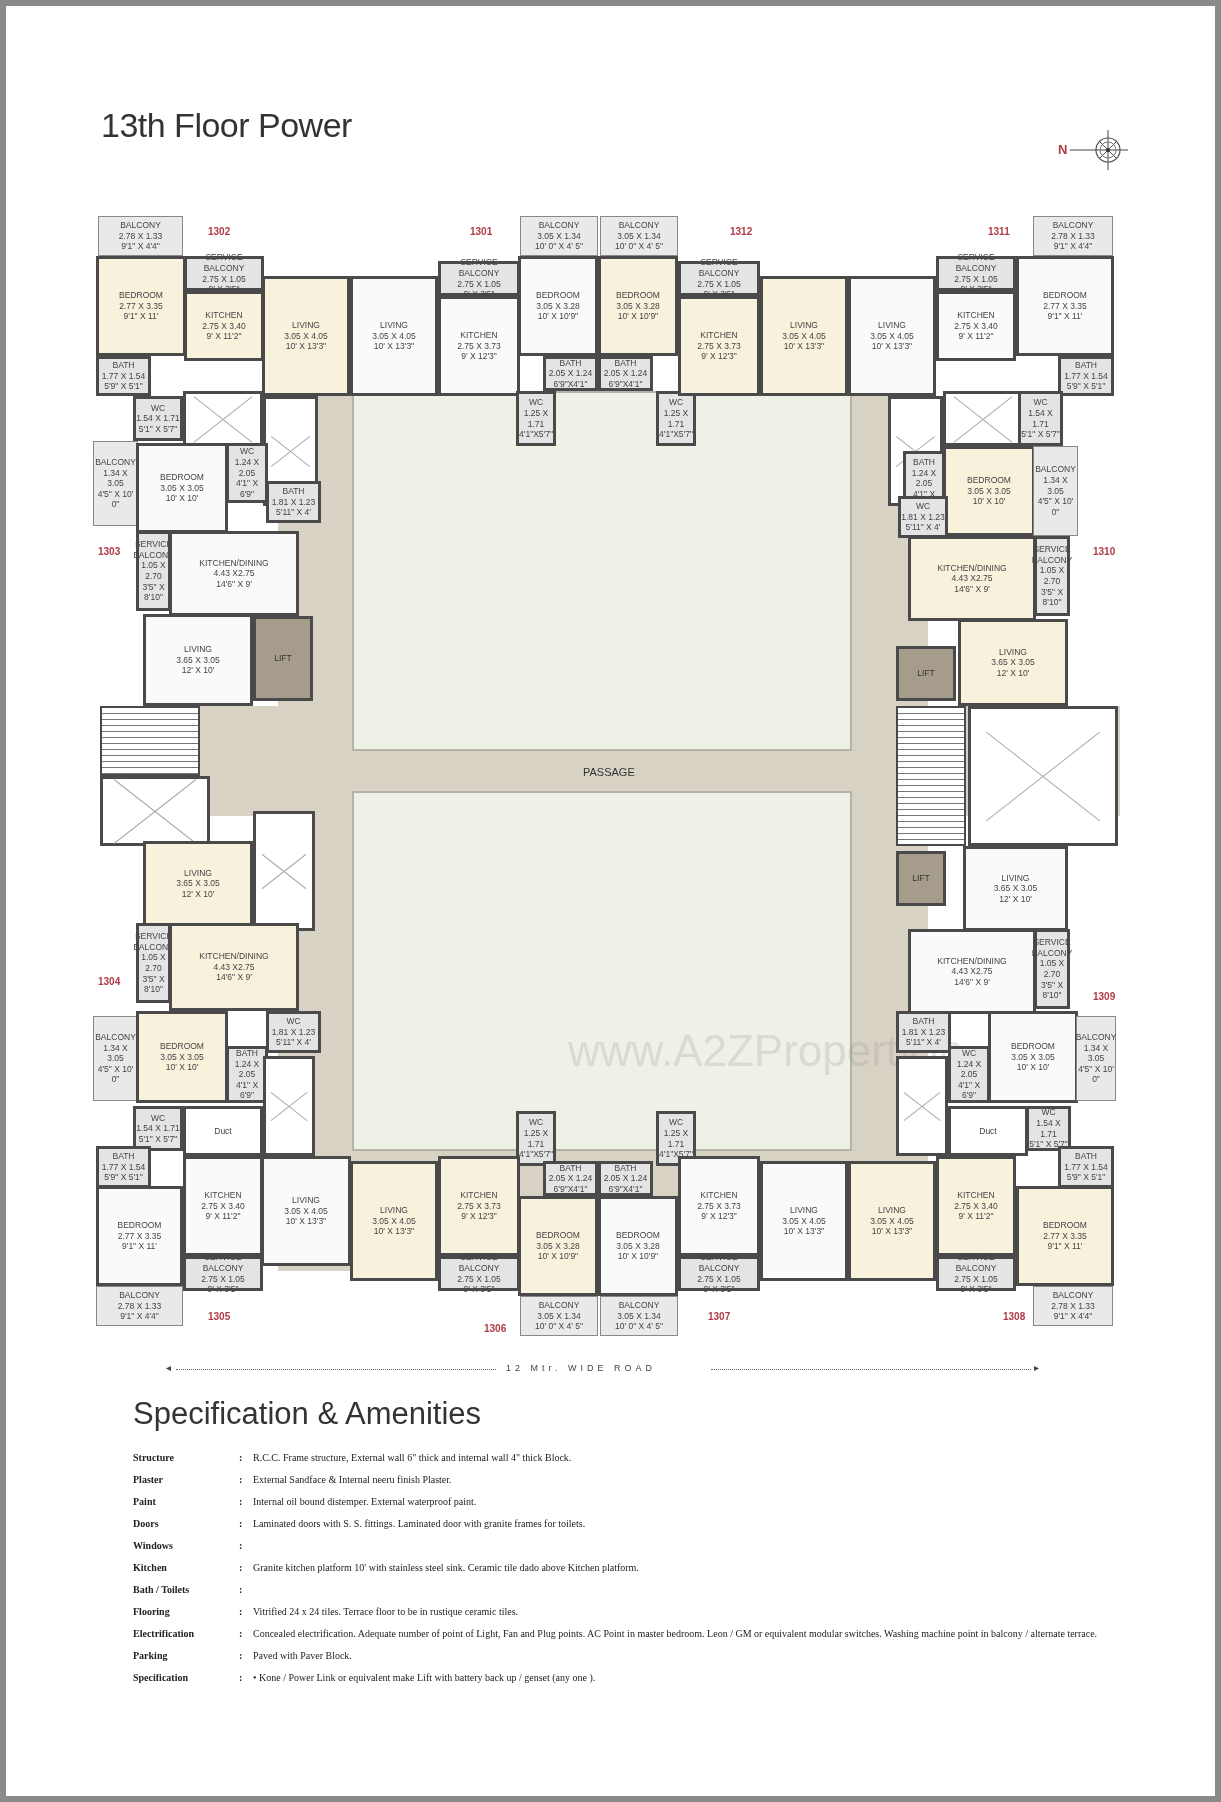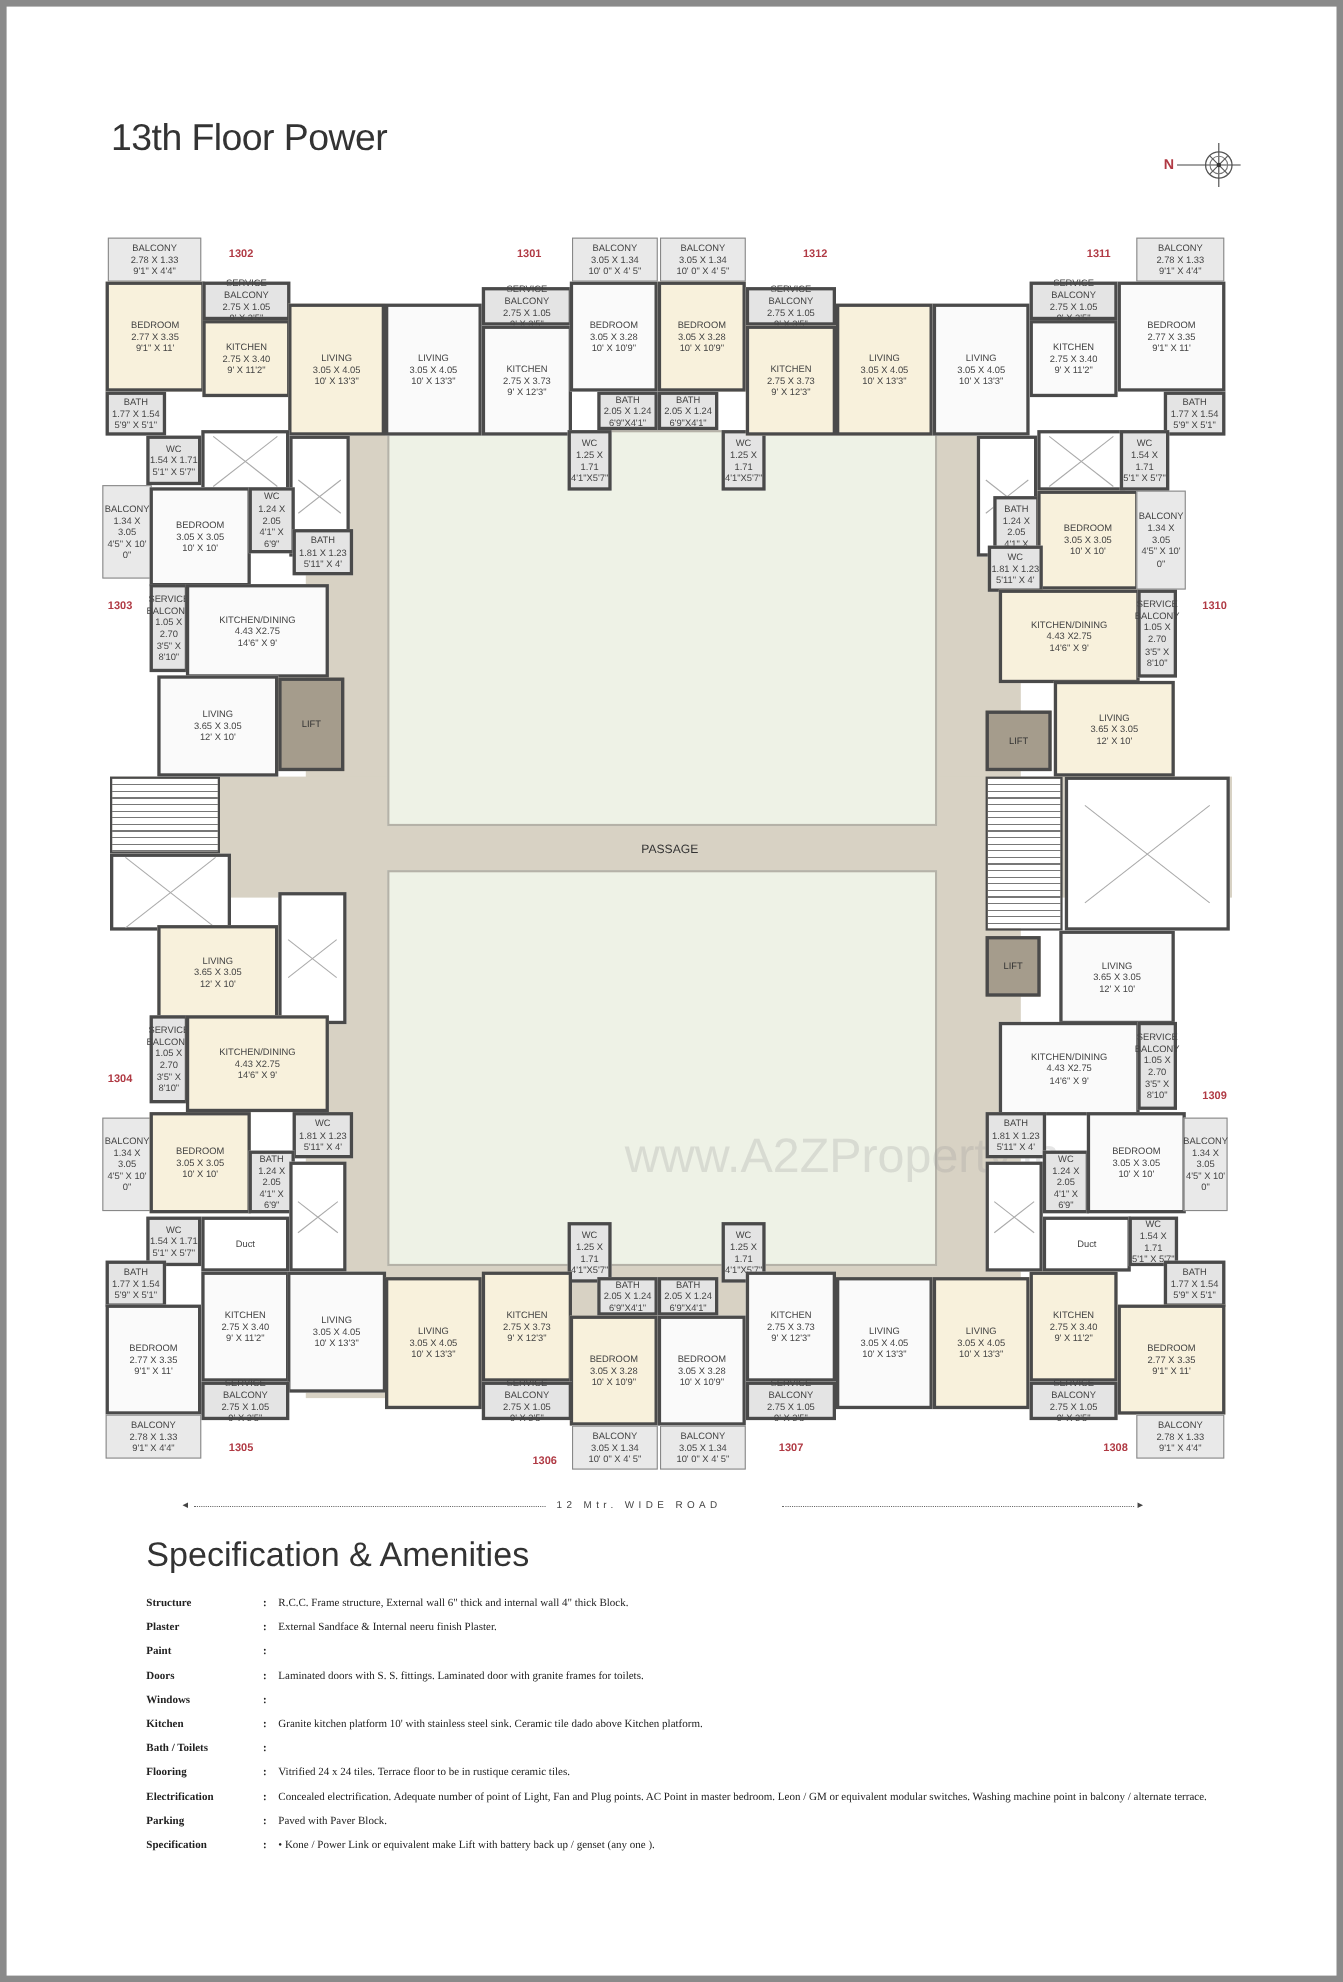--- a/index.html
+++ b/index.html
@@ -553,20 +553,21 @@
         <span class="v">R.C.C. Frame structure, External wall 6" thick and internal wall 4" thick Block.</span>
       </div>
     <div class="spec-row">
         <span class="k">Plaster</span>
         <span class="c">:</span>
         <span class="v">External Sandface &amp; Internal neeru finish Plaster.</span>
       </div>
     <div class="spec-row">
         <span class="k">Paint</span>
         <span class="c">:</span>
+        <span class="v">Internal oil bound distemper. External waterproof paint.</span>
       </div>
     <div class="spec-row">
         <span class="k">Doors</span>
         <span class="c">:</span>
         <span class="v">Laminated doors with S. S. fittings. Laminated door with granite frames for toilets.</span>
       </div>
     <div class="spec-row">
         <span class="k">Windows</span>
         <span class="c">:</span>
       </div>

